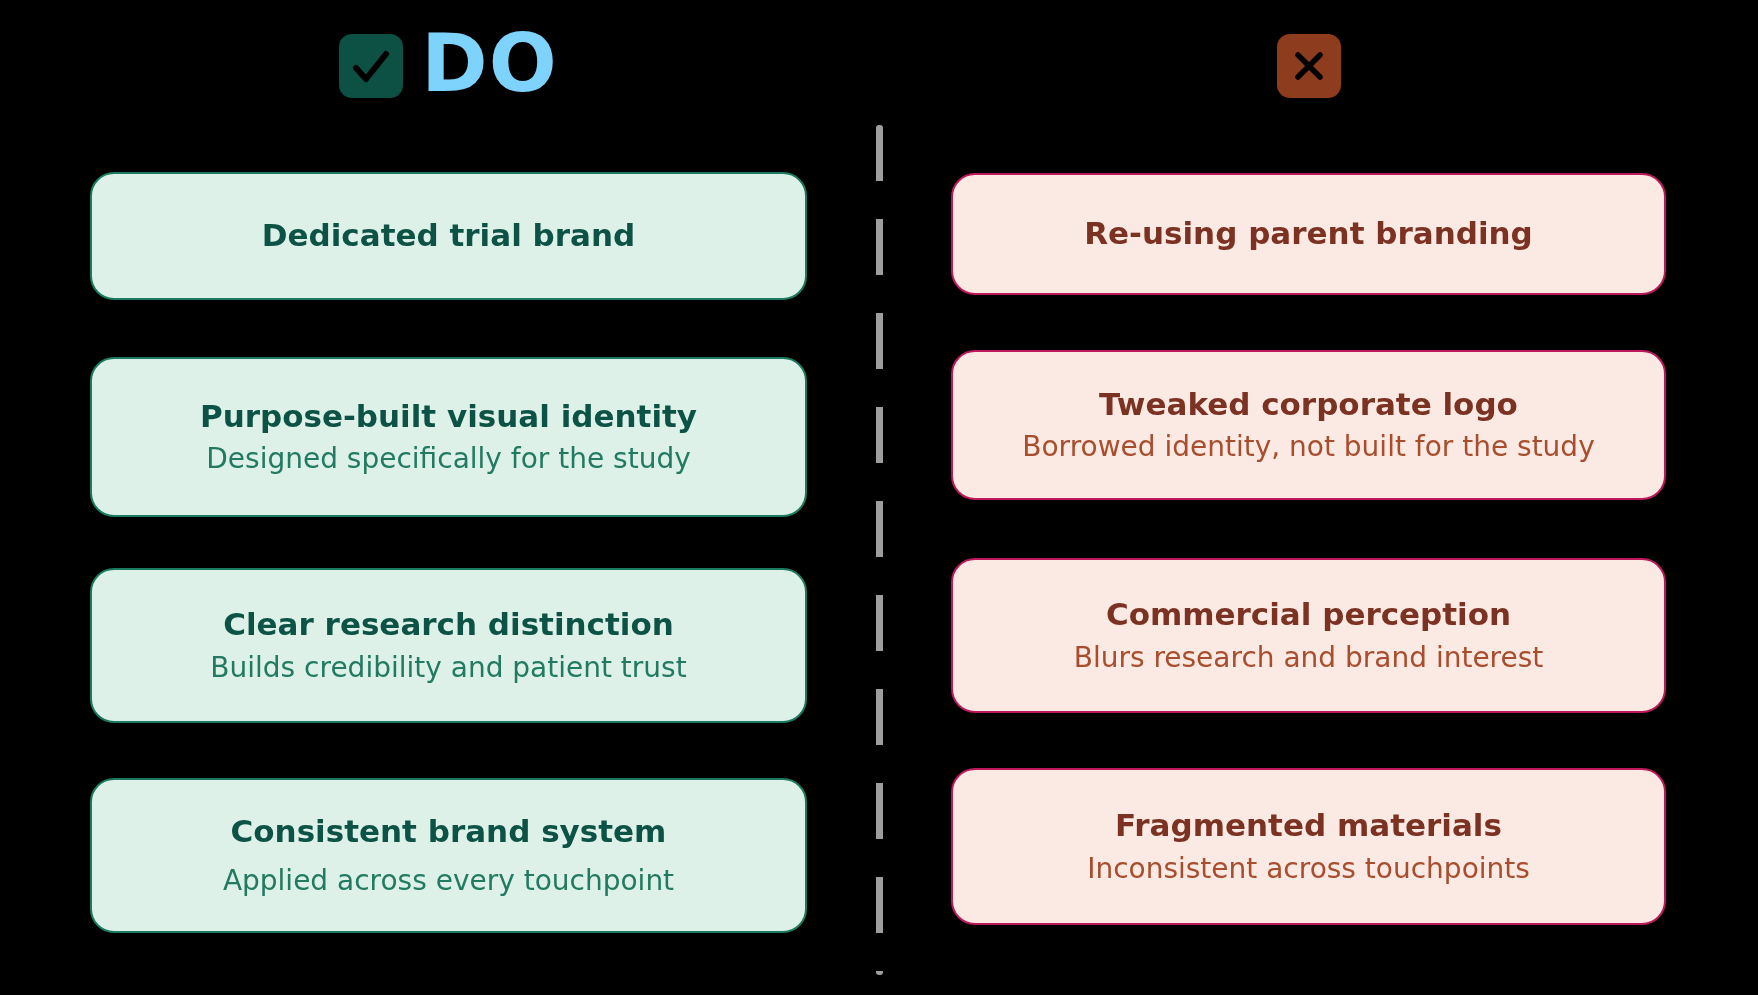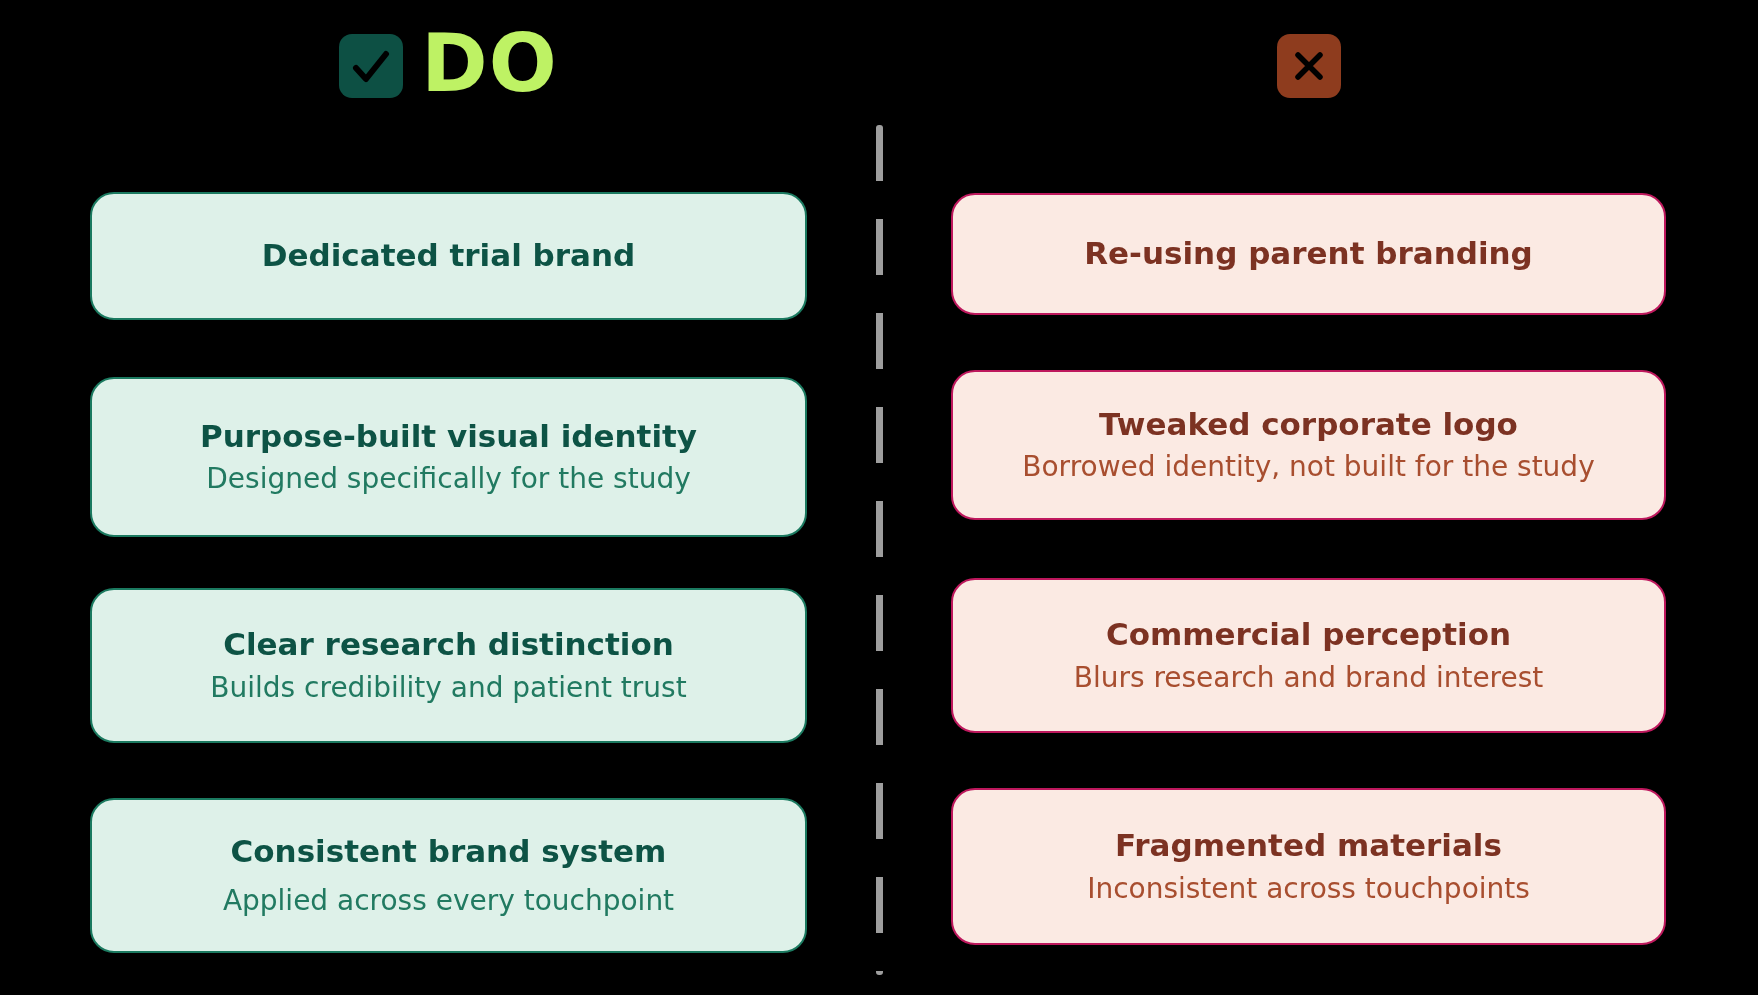--- a/index.html
+++ b/index.html
@@ -16,36 +16,36 @@
     position:absolute;top:24px;height:84px;
     display:flex;align-items:center;justify-content:center;gap:18px;
   }
   .header-do{left:90px;width:717px;}
   .header-dont{left:951px;width:715px;}
   .header .icon-box{width:64px;height:64px;flex:0 0 auto;}
   .header .label{
     font-size:80px;font-weight:800;letter-spacing:1px;line-height:1;
     transform:translateY(-2px);
   }
-  .header-do .label{color:#bef264;}
+  .header-do .label{color:#7dd3fc;}
   .header-dont .label{color:#8e3c1e;}
 
   
   .divider{
     position:absolute;left:876px;top:125px;width:7px;height:850px;
     background:repeating-linear-gradient(to bottom,#9e9e9e 0px,#9e9e9e 56px,transparent 56px,transparent 94px);
     border-radius:3px;
   }
 
   
   .card{
     position:absolute;
     border-radius:24px;
     display:flex;flex-direction:column;align-items:center;justify-content:center;
-    gap:9px;text-align:center;padding:8px 20px;box-sizing:border-box;margin-top:20px;
+    gap:9px;text-align:center;padding:8px 20px;box-sizing:border-box;
   }
   .card.do{
     left:90px;width:717px;
     background:#def1e9;border:2px solid #1b7a60;
   }
   .card.dont{
     left:951px;width:715px;
     background:#fbeae3;border:2px solid #be185d;
   }
   .card .card-title{font-size:31px;font-weight:700;line-height:1.15;}

